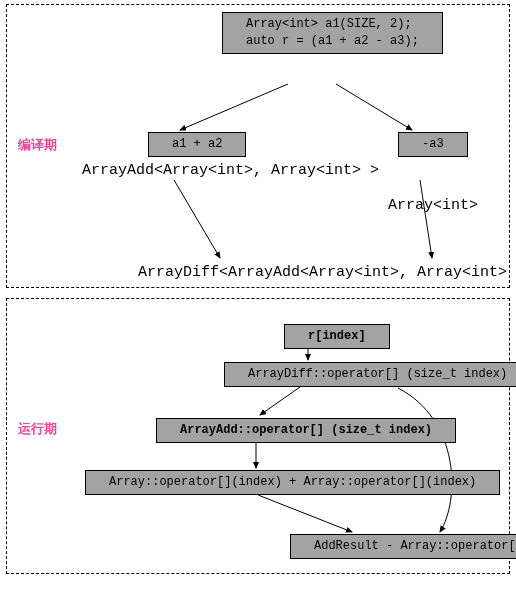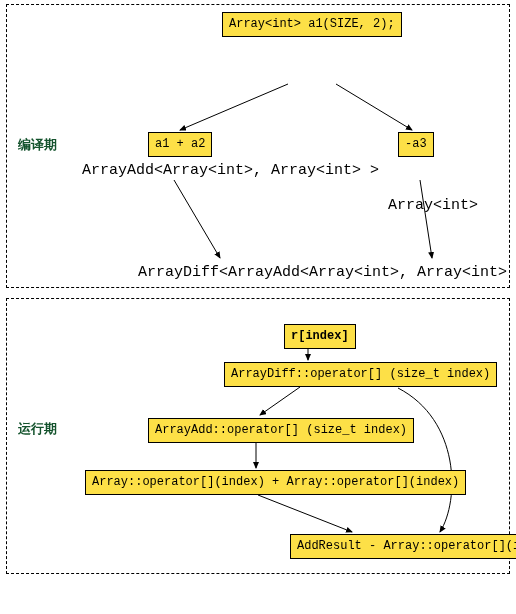--- a/index.html
+++ b/index.html
@@ -12,29 +12,29 @@
     width: 516px;
     height: 614px;
     position: relative;
   }
   .panel {
     position: absolute;
     border: 1px dashed #000;
   }
   .red-label {
     position: absolute;
-    color: #14532d;
+    color: #ec4899;
     font-weight: bold;
     font-size: 13px;
   }
   .box {
     position: absolute;
     border: 1px solid #000;
-    background: #fde047;
-    padding: 3px 6px;
+    background: #a3a3a3;
+    padding: 3px 23px;
     font-family: "Consolas", "Courier New", monospace;
     font-size: 12px;
     line-height: 1.4;
     white-space: nowrap;
   }
   .label {
     position: absolute;
     font-family: "Consolas", "Courier New", monospace;
     font-size: 15px;
     white-space: nowrap;
@@ -69,30 +69,31 @@
   <line x1="258" y1="495" x2="352" y2="532" stroke="#000" stroke-width="1" marker-end="url(#arrow)"></line>
 
   <path d="M 398 388 C 460 420, 460 500, 440 532" fill="none" stroke="#000" stroke-width="1" marker-end="url(#arrow)"></path>
 </svg>
 
 <div class="panel" style="left:6px; top:4px; width:504px; height:284px;"></div>
 <div class="red-label" style="left:18px; top:136px;">编译期</div>
 
 <div class="box" style="left:222px; top:12px;">
   <div>Array&lt;int&gt; a1(SIZE, 2);</div>
+  <div>auto r = (a1 + a2 - a3);</div>
 </div>
 
 <div class="box" style="left:148px; top:132px;">a1 + a2</div>
 <div class="label" style="left:82px; top:162px;">ArrayAdd&lt;Array&lt;int&gt;, Array&lt;int&gt; &gt;</div>
 
 <div class="box" style="left:398px; top:132px;">-a3</div>
 <div class="label" style="left:388px; top:158px;margin-top:39px;">Array&lt;int&gt;</div>
 
 <div class="label" style="left:138px; top:264px;">ArrayDiff&lt;ArrayAdd&lt;Array&lt;int&gt;, Array&lt;int&gt; &gt;, Array&lt;int&gt; &gt;</div>
 
 <div class="panel" style="left:6px; top:298px; width:504px; height:276px;"></div>
 <div class="red-label" style="left:18px; top:420px;">运行期</div>
 
 <div class="box" style="left:284px; top:324px;font-weight:bold;">r[index]</div>
 <div class="box" style="left:200px; top:362px;margin-left:24px;">ArrayDiff::operator[] (size_t index)</div>
-<div class="box" style="left:148px; top:418px;">ArrayAdd::operator[] (size_t index)</div>
+<div class="box" style="left:156px; top:418px;font-weight:bold;">ArrayAdd::operator[] (size_t index)</div>
 <div class="box" style="left:85px; top:470px;">Array::operator[](index) + Array::operator[](index)</div>
 <div class="box" style="left:290px; top:534px;">AddResult - Array::operator[](index)</div>
 
 </body></html>

